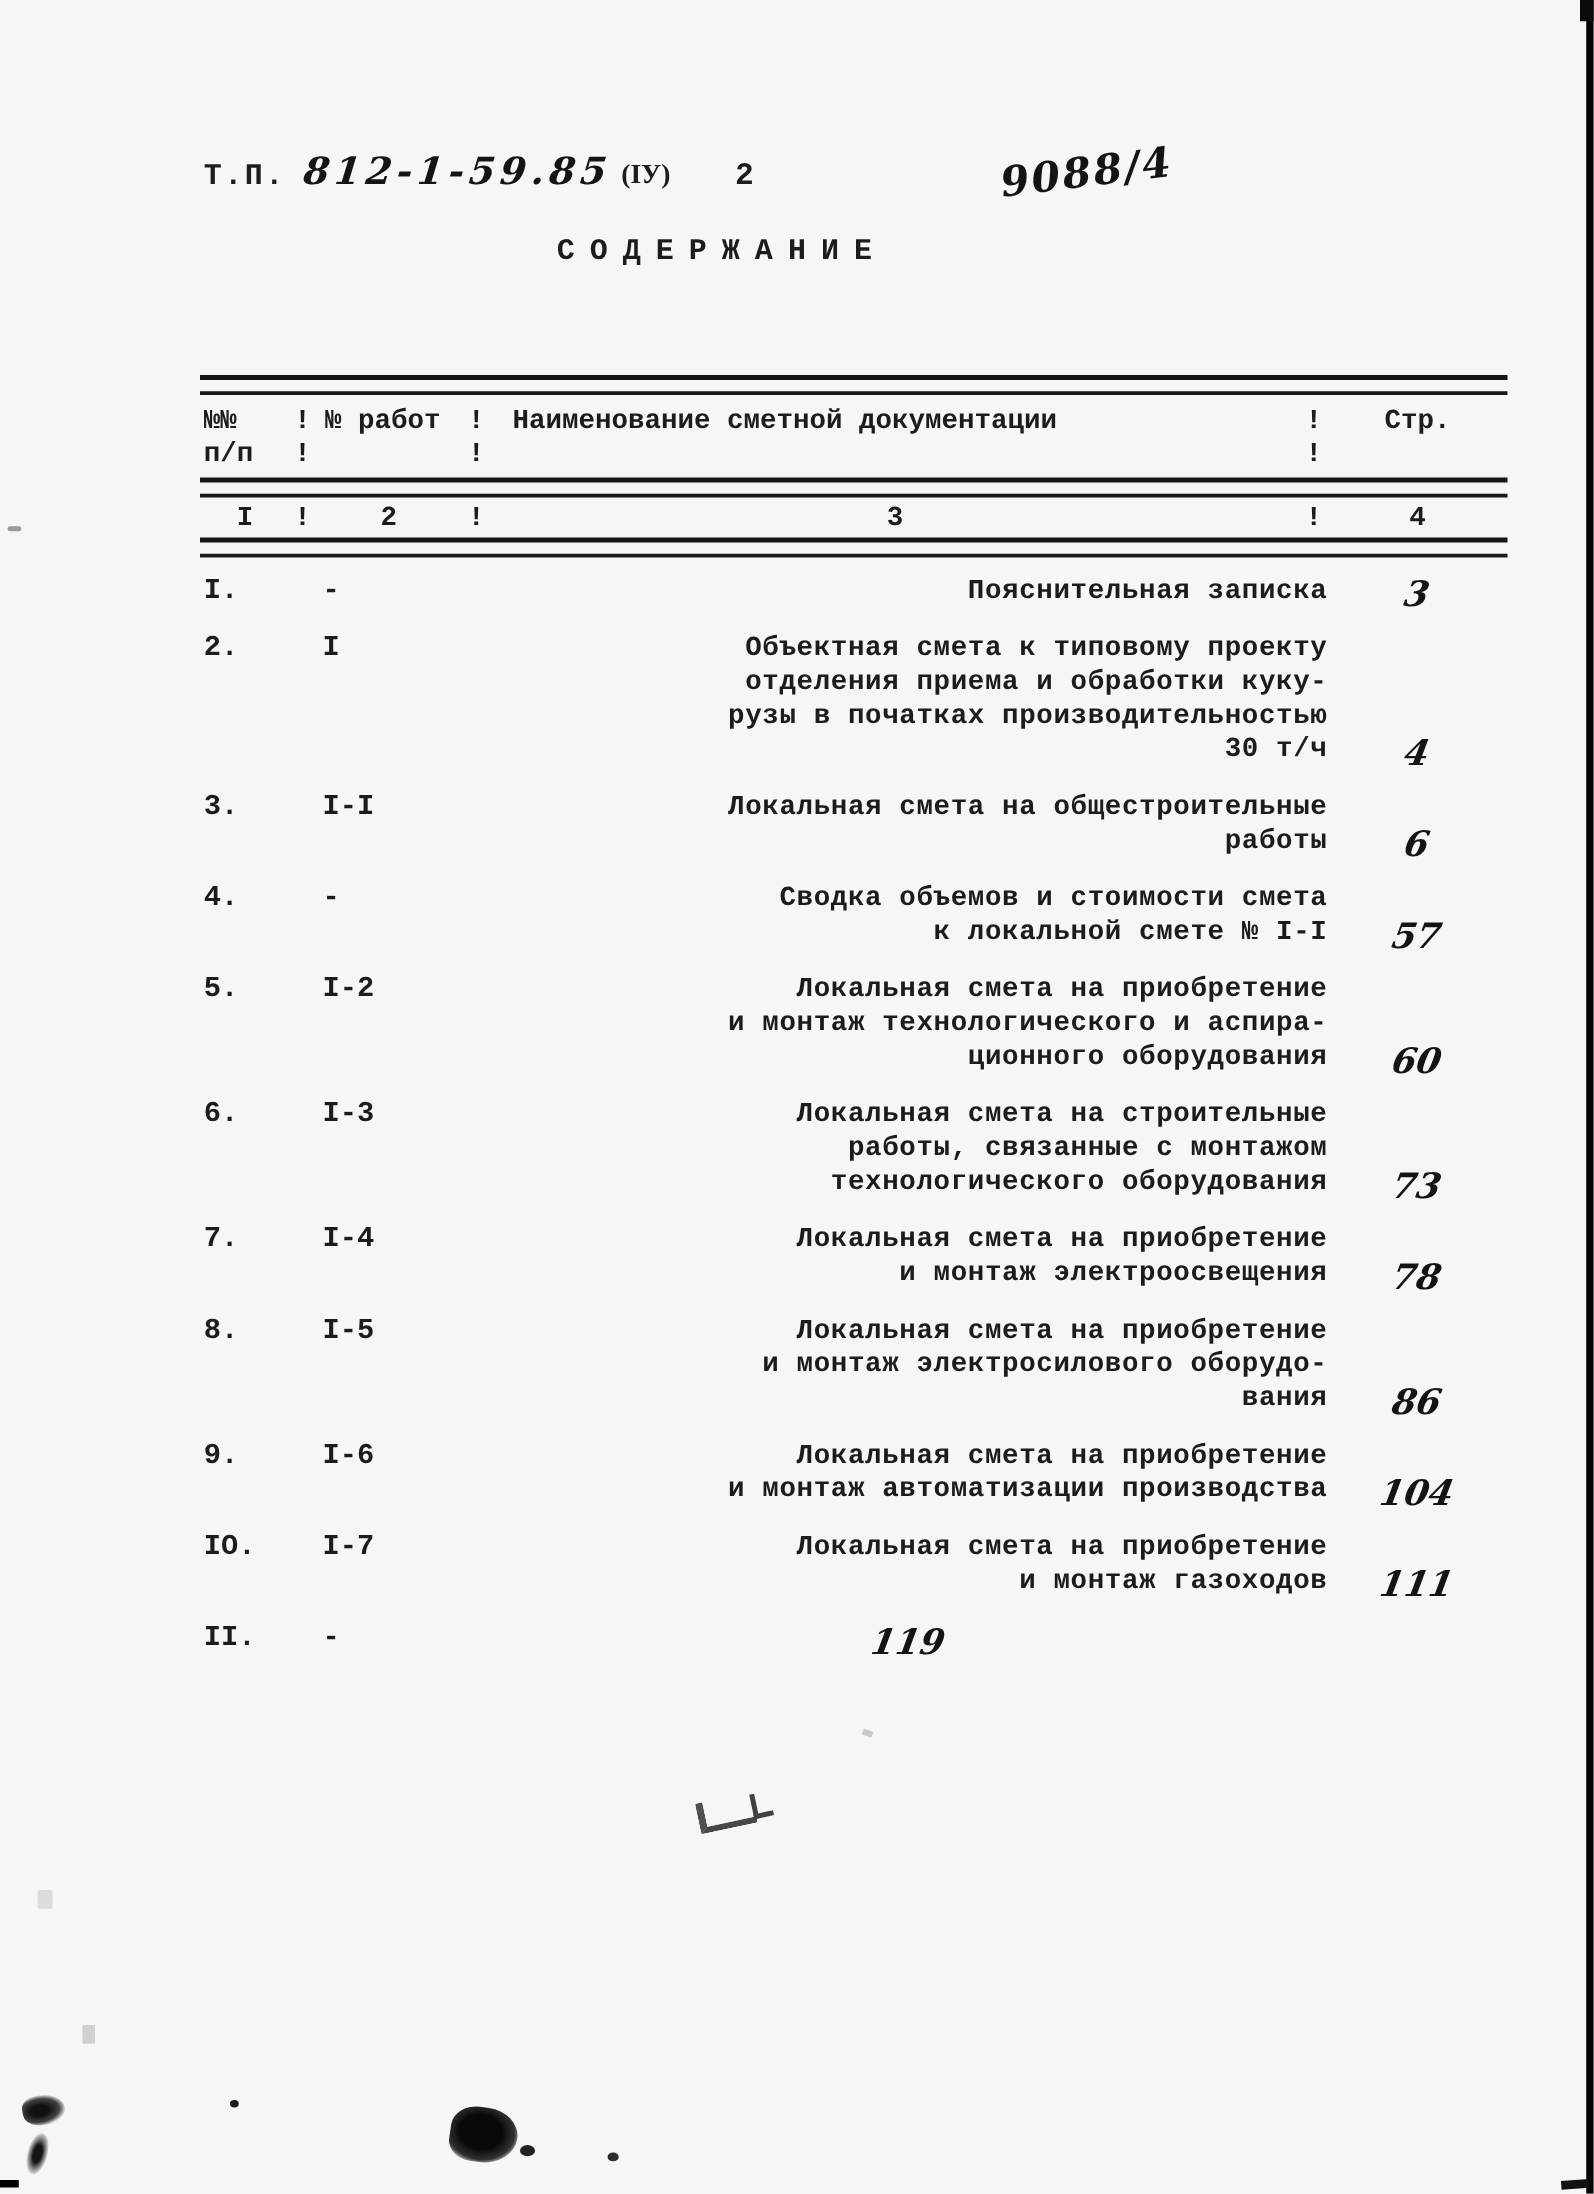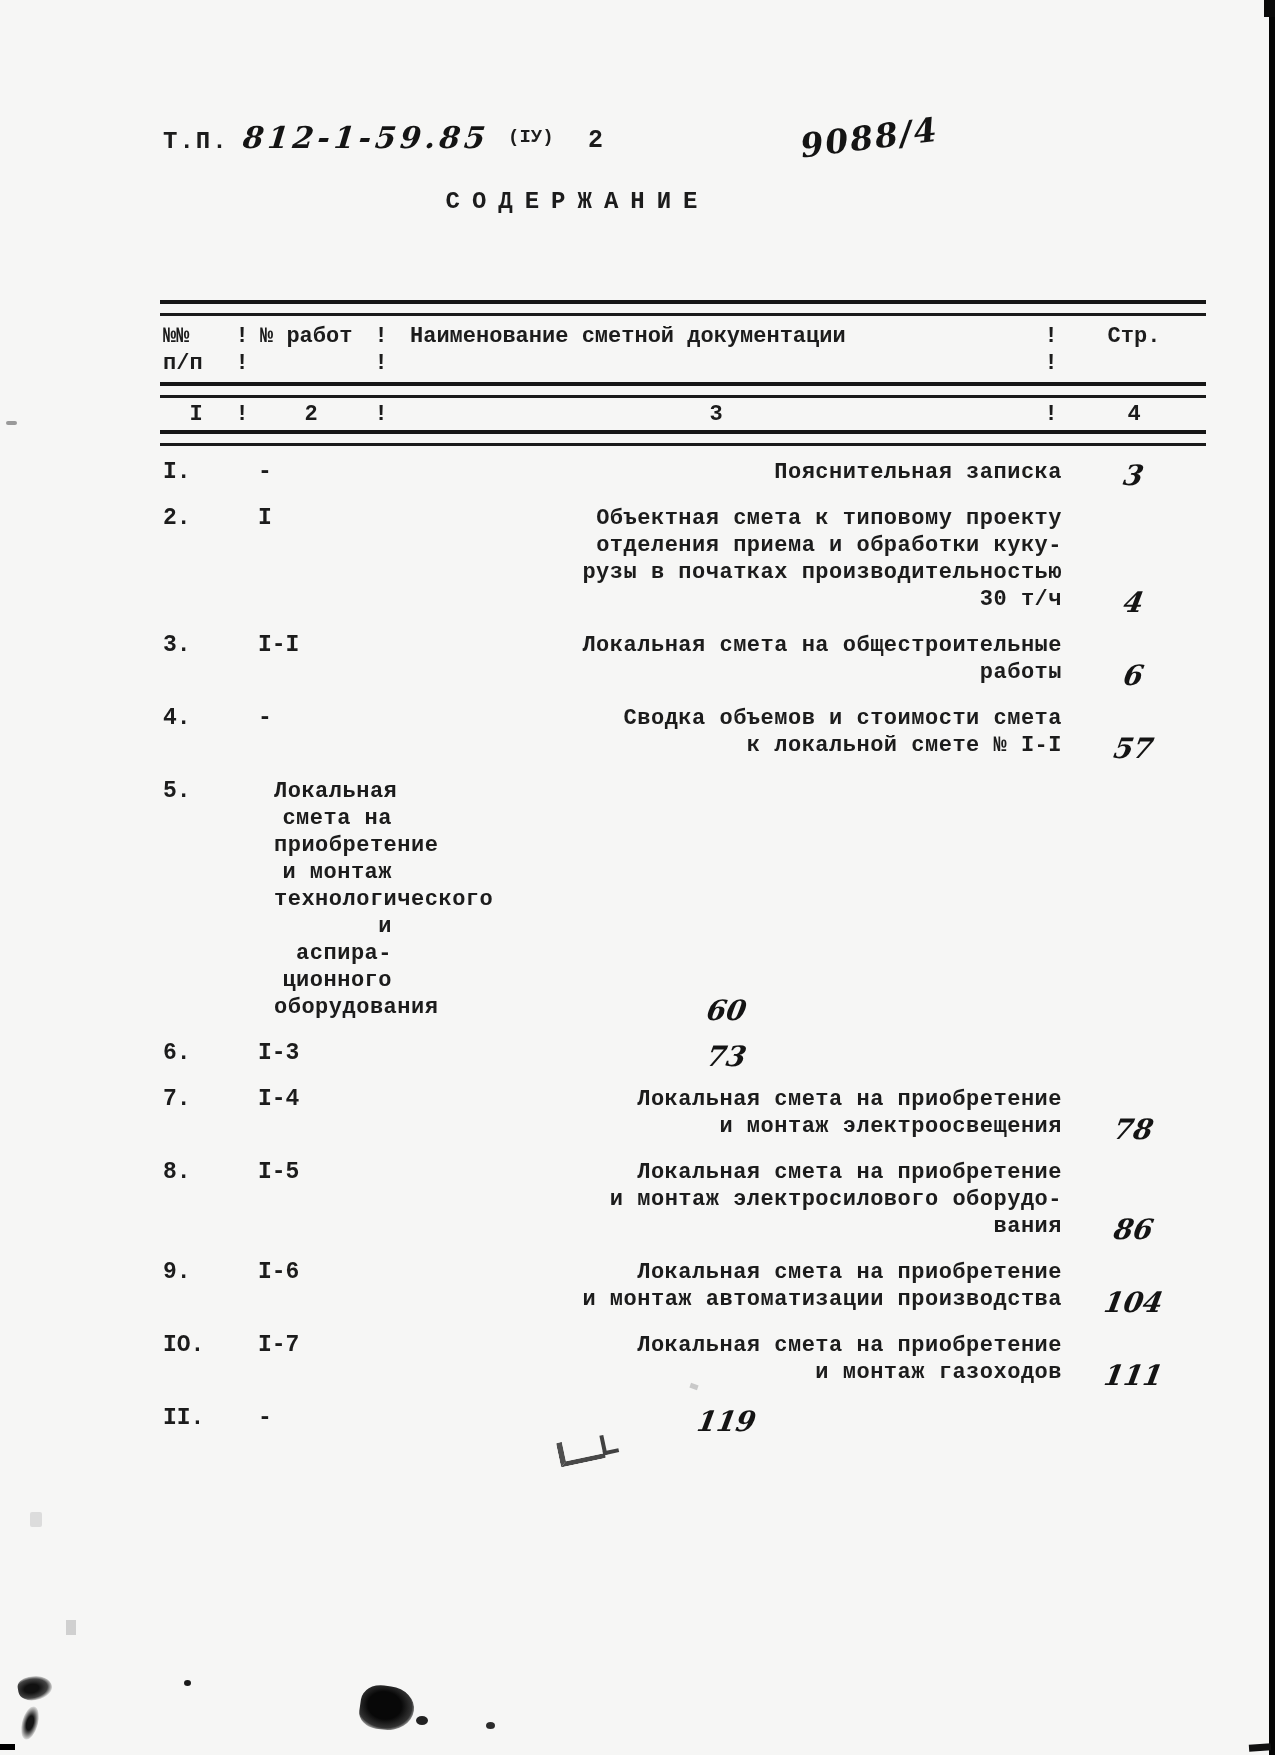--- a/index.html
+++ b/index.html
@@ -11,21 +11,21 @@
   }
   .typed{font-family:"Liberation Mono", monospace;font-weight:bold;color:#1c1c1c;}
   .hand{
     font-family:"DejaVu Serif", serif;font-style:italic;font-weight:bold;
     color:#141414;
   }
   
   .doc-header{position:absolute;left:0;top:118px;width:100%;height:60px;}
   .code-label{position:absolute;left:163px;top:10px;font-size:24px;letter-spacing:2px;}
   .code-value{position:absolute;left:243px;top:2px;font-size:30px;letter-spacing:4px;transform:skewX(-6deg);}
-  .series{position:absolute;left:508px;top:8px;font-size:19px;}
+  .series{position:absolute;left:497px;top:8px;font-size:22px;font-family:Liberation Serif, serif;}
   .sheet-no{position:absolute;left:588px;top:8px;font-size:25px;}
   .hw-no{position:absolute;left:800px;top:0px;font-size:33px;letter-spacing:2px;transform:rotate(-7deg);}
   
   .page-title{
     position:absolute;left:0;top:188px;width:1155px;text-align:center;
     font-size:24px;letter-spacing:12px;
   }
   
   .toc{position:absolute;left:160px;top:300px;width:1046px;}
   .dline{height:9px;border-top:4px solid #161616;border-bottom:3px solid #1a1a1a;}
@@ -145,29 +145,33 @@
     <div class="trow">
       <div class="typed num">4.</div>
       <div class="typed smeta">-</div>
       <div class="typed name">Сводка объемов и стоимости смета
 к локальной смете № I-I</div>
       <div class="hand page">57</div>
     </div>
 
     <div class="trow">
       <div class="typed num">5.</div>
+      <div class="typed smeta">I-2</div>
       <div class="typed name">Локальная смета на приобретение
 и монтаж технологического и аспира-
 ционного оборудования</div>
       <div class="hand page">60</div>
     </div>
 
     <div class="trow">
       <div class="typed num">6.</div>
       <div class="typed smeta">I-3</div>
+      <div class="typed name">Локальная смета на строительные
+работы, связанные с монтажом
+технологического оборудования</div>
       <div class="hand page">73</div>
     </div>
 
     <div class="trow">
       <div class="typed num">7.</div>
       <div class="typed smeta">I-4</div>
       <div class="typed name">Локальная смета на приобретение
 и монтаж электроосвещения</div>
       <div class="hand page">78</div>
     </div>

